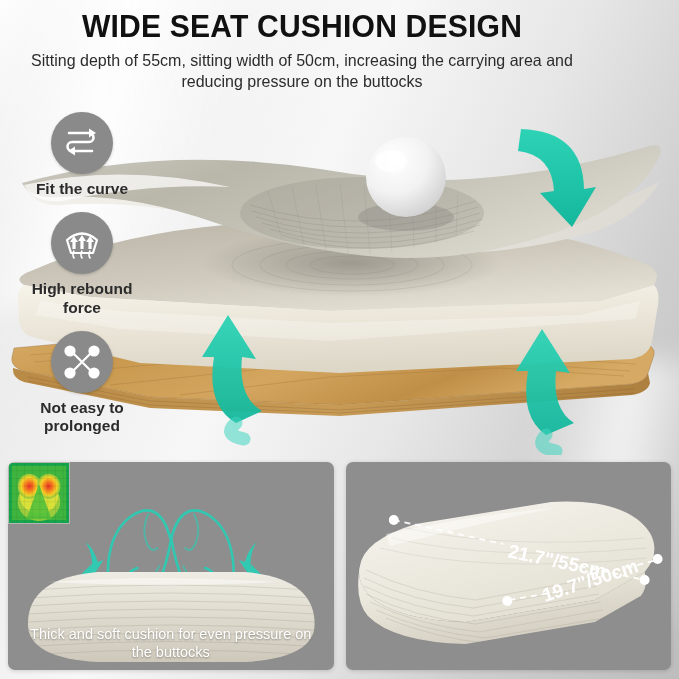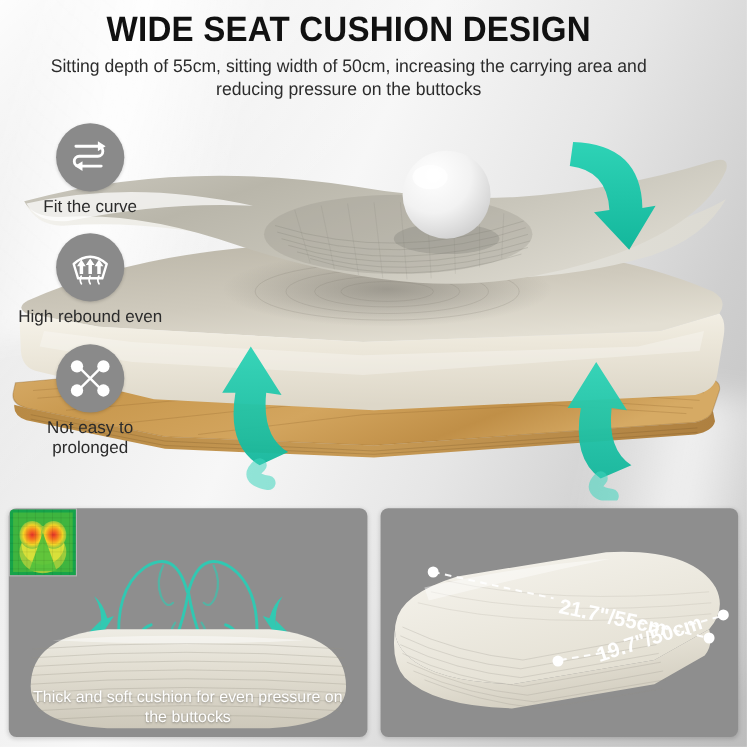--- a/index.html
+++ b/index.html
@@ -36,21 +36,21 @@
     width: 420px;
     height: 260px;
     background: linear-gradient(100deg, rgba(255,255,255,0) 35%, rgba(255,255,255,0.75) 55%, rgba(255,255,255,0) 75%);
     filter: blur(14px);
     pointer-events: none;
   }
 
   
   .header {
     position: absolute;
-    left: 15px; top: 10px;
+    left: 0; top: 10px;
     width: 604px;
     text-align: center;
     z-index: 6;
   }
   .title {
     font-size: 32px;
     font-weight: bold;
     color: #111111;
     letter-spacing: 0.2px;
     line-height: 1.05;
@@ -91,20 +91,21 @@
     margin: 0 auto 6px;
     display: flex;
     align-items: center;
     justify-content: center;
     box-shadow: 0 1px 3px rgba(0,0,0,0.18);
   }
   .feat-label {
     font-size: 15.5px;
     color: #2b2b2b;
     line-height: 1.18;
+    font-weight: bold;
   }
 
   
   .panels {
     position: absolute;
     left: 8px; top: 462px;
     width: 663px;
     height: 208px;
     display: flex;
     gap: 12px;
@@ -316,21 +317,21 @@
             <path d="M21 11 L25 17 H22.6 V25 H19.4 V17 H17 Z"></path>
             <path d="M29 12 L33 18 H30.6 V25 H27.4 V18 H25 Z"></path>
           </g>
           <g fill="none" stroke="#ffffff" stroke-width="1.6" stroke-linecap="round">
             <path d="M12.8 27 Q11 31 13 34"></path>
             <path d="M20.8 27 Q19 31 21 34"></path>
             <path d="M28.8 27 Q27 31 29 34"></path>
           </g>
         </svg>
       </div>
-      <div class="feat-label">High rebound even</div>
+      <div class="feat-label">High rebound force</div>
     </div>
 
     <div class="feature">
       <div class="feat-icon">
         <svg width="42" height="40" viewBox="0 0 42 40">
           <path d="M11 10 L21 20 L31 10 M11 30 L21 20 L31 30" fill="none" stroke="#ffffff" stroke-width="2.2" stroke-linejoin="round"></path>
           <g fill="#ffffff">
             <circle cx="9" cy="9" r="5.6"></circle>
             <circle cx="33" cy="9" r="5.6"></circle>
             <circle cx="9" cy="31" r="5.6"></circle>

